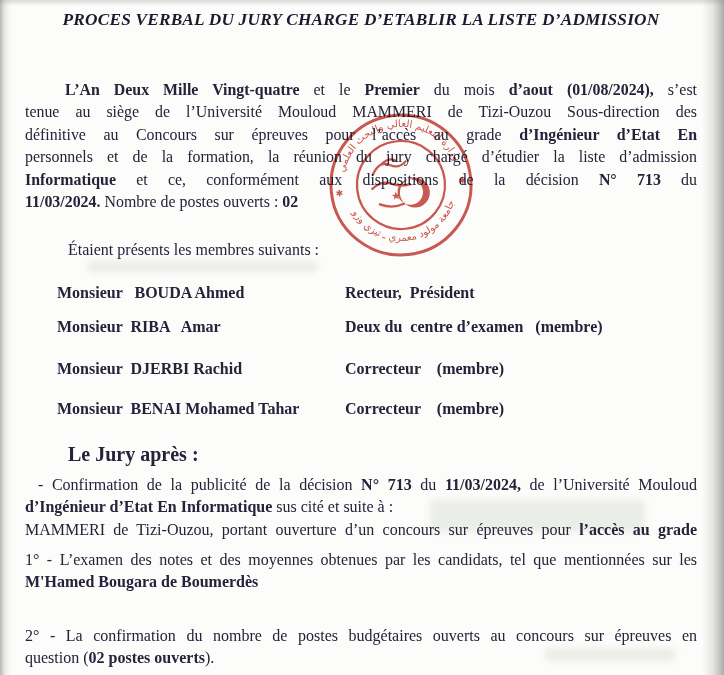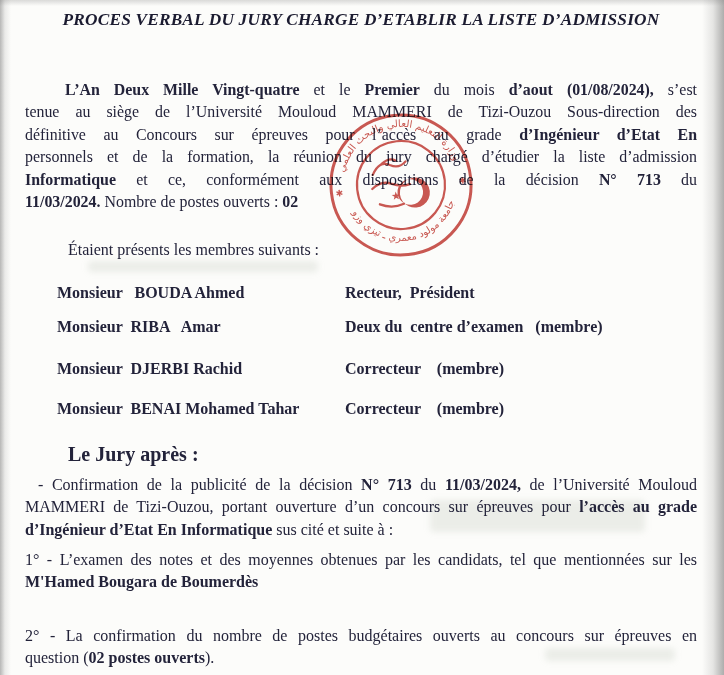--- a/index.html
+++ b/index.html
@@ -132,22 +132,22 @@
   </div>
   <div class="member-row row4">
     <span class="m-name">Monsieur  BENAI Mohamed Tahar</span>
     <span class="m-role">Correcteur    (membre)</span>
   </div>
 
   <div class="heading-jury">Le Jury après :</div>
 
   <div class="bodypara p-conf jblock">
       <div class="tline">- Confirmation de la publicité de la décision <b>N° 713</b> du <b>11/03/2024,</b> de l’Université Mouloud</div>
+      <div class="tline tlast"><b>d’Ingénieur d’Etat En Informatique</b> sus cité et suite à :</div>
       <div class="tline">MAMMERI de Tizi-Ouzou, portant ouverture d’un concours sur épreuves pour <b>l’accès au grade</b></div>
-      <div class="tline tlast"><b>d’Ingénieur d’Etat En Informatique</b> sus cité et suite à :</div>
     </div>
 
   <div class="bodypara p-one jblock">
       <div class="tline">1° - L’examen des notes et des moyennes obtenues par les candidats, tel que mentionnées sur les</div>
       <div class="tline tlast"><b>M'Hamed Bougara de Boumerdès</b></div>
     </div>
 
   <div class="bodypara p-two jblock">
       <div class="tline">2° - La confirmation du nombre de postes budgétaires ouverts au concours sur épreuves en</div>
       <div class="tline tlast">question (<b>02 postes ouverts</b>).</div>

